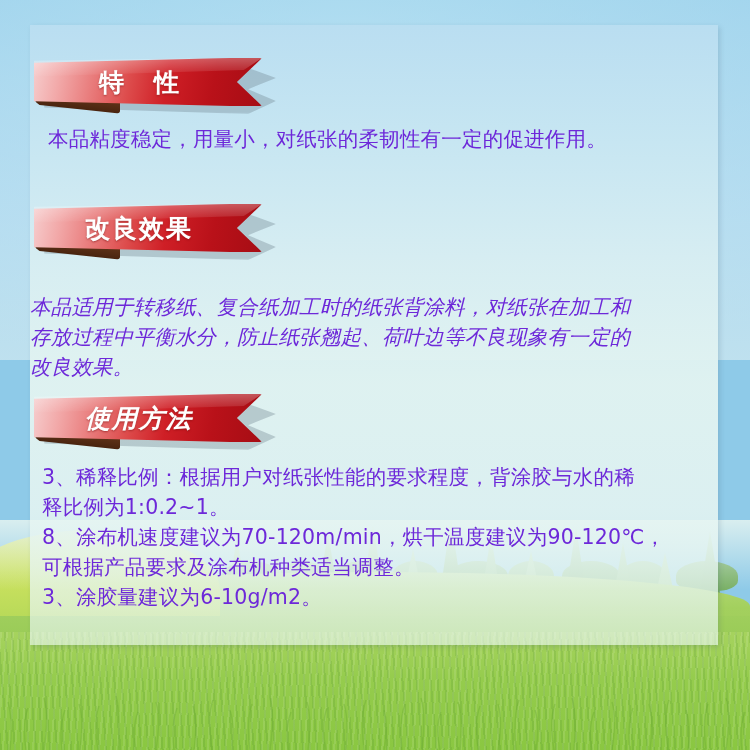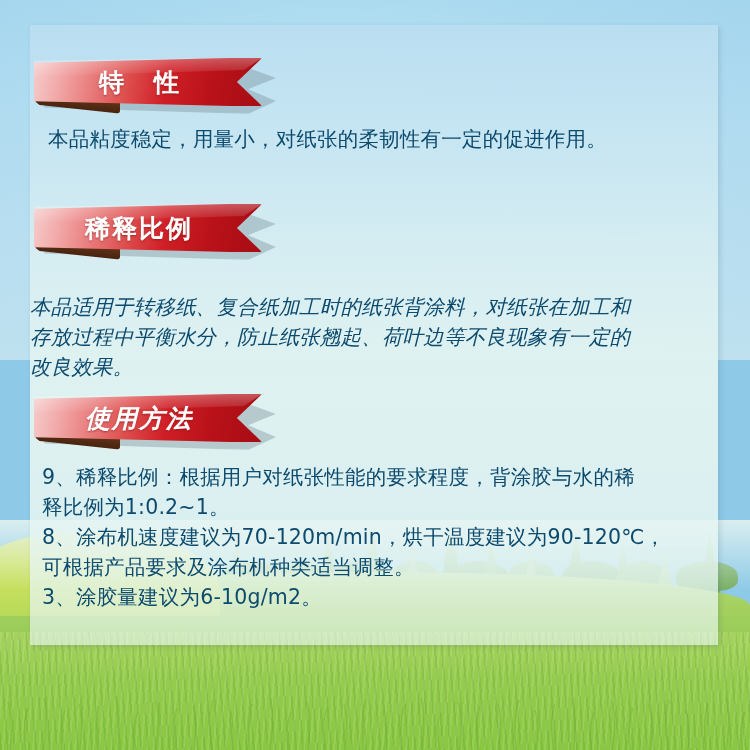--- a/index.html
+++ b/index.html
@@ -143,21 +143,21 @@
   }
   .ribbon-label.spaced{letter-spacing:30px;text-indent:30px;}
 
   #ribbon-0{left:30px;top:52px;}
   #ribbon-1{left:30px;top:198px;}
   #ribbon-2{left:30px;top:388px;font-style:italic;}
 
   
   .body-text{
     position:absolute;z-index:25;
-    color:#0c4a6e;
+    color:#6d28d9;
     font-size:20.5px;
     line-height:30px;
     letter-spacing:.2px;
     font-family:"DejaVu Sans","Liberation Sans",sans-serif;
   }
   #text-0{left:48px;top:124px;width:650px;}
   #text-1{left:30px;top:292px;width:680px;font-style:italic;}
   #text-2{left:42px;top:462px;width:670px;}
   .body-text p{margin:0;}
 </style>
@@ -263,36 +263,36 @@
   </div>
   <div class="body-text" id="text-0">
     <p>本品粘度稳定，用量小，对纸张的柔韧性有一定的促进作用。</p>
   </div>
 
   <div class="ribbon-wrap" id="ribbon-1">
     <div class="ribbon-shadow"></div>
     <div class="ribbon-fold"></div>
     <div class="ribbon"></div>
     <div class="ribbon-gloss"></div>
-    <div class="ribbon-label">稀释比例</div>
+    <div class="ribbon-label">改良效果</div>
   </div>
   <div class="body-text" id="text-1">
     <p>本品适用于转移纸、复合纸加工时的纸张背涂料，对纸张在加工和</p>
     <p>存放过程中平衡水分，防止纸张翘起、荷叶边等不良现象有一定的</p>
     <p>改良效果。</p>
   </div>
 
   <div class="ribbon-wrap" id="ribbon-2">
     <div class="ribbon-shadow"></div>
     <div class="ribbon-fold"></div>
     <div class="ribbon"></div>
     <div class="ribbon-gloss"></div>
     <div class="ribbon-label">使用方法</div>
   </div>
   <div class="body-text" id="text-2">
-    <p>9、稀释比例：根据用户对纸张性能的要求程度，背涂胶与水的稀</p>
+    <p>3、稀释比例：根据用户对纸张性能的要求程度，背涂胶与水的稀</p>
     <p>释比例为1:0.2~1。</p>
     <p>8、涂布机速度建议为70-120m/min，烘干温度建议为90-120℃，</p>
     <p>可根据产品要求及涂布机种类适当调整。</p>
     <p>3、涂胶量建议为6-10g/m2。</p>
   </div>
 
 </div>
 
 </body></html>

